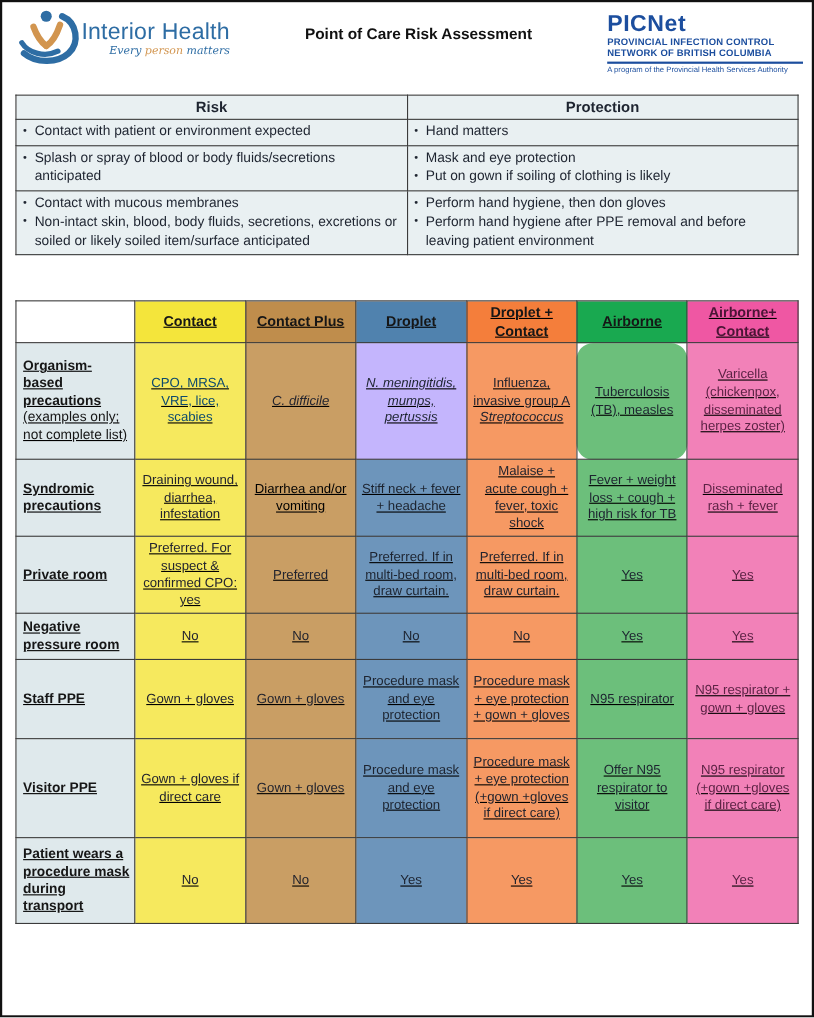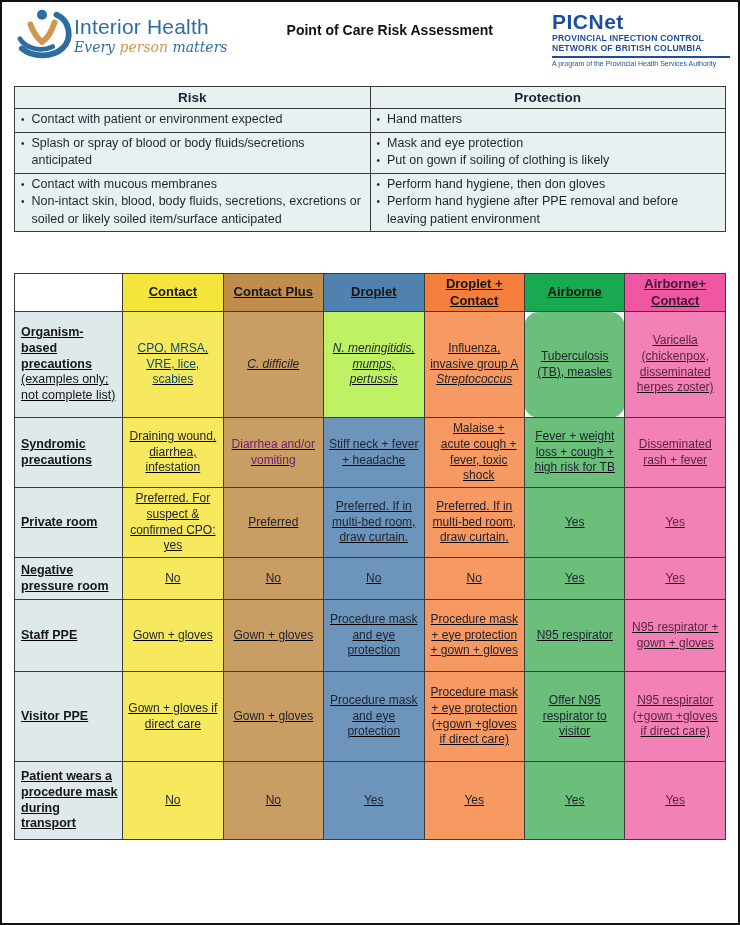--- a/index.html
+++ b/index.html
@@ -4,21 +4,21 @@
 <style>
   html,body{margin:0;padding:0;background:#fff;}
   body{width:740px;height:925px;font-family:"Liberation Sans",sans-serif;-webkit-font-smoothing:antialiased;}
   .page{box-sizing:border-box;width:740px;height:925px;border:2px solid #111;background:#fff;position:relative;overflow:hidden;}
 
   
   .hdr{display:flex;align-items:flex-start;justify-content:space-between;padding:6px 8px 0 10px;height:66px;}
   .ih{display:flex;align-items:center;gap:0;}
   .ih-text{display:flex;flex-direction:column;line-height:1;}
   .ih-name{color:#2e6da4;font-size:21px;letter-spacing:.2px;font-weight:500;}
-  .ih-tag{font-family:"DejaVu Serif",serif;font-style:italic;font-size:14px;text-align:right;margin-top:3px;}
+  .ih-tag{font-family:"DejaVu Serif",serif;font-style:italic;font-size:10px;text-align:right;margin-top:3px;}
   .ih-tag .b{color:#2e6da4;} .ih-tag .o{color:#d2954f;}
   .title{font-size:14px;font-weight:bold;color:#111;margin:14px 0 0 0;white-space:nowrap;}
   .picnet{display:flex;flex-direction:column;line-height:1.15;color:#1c4e9e;min-width:178px;margin-top:2px;}
   .picnet-name{font-size:21px;font-weight:bold;letter-spacing:.5px;}
   .picnet-l1,.picnet-l2{font-size:8.6px;font-weight:bold;letter-spacing:.2px;}
   .picnet-rule{border-top:2px solid #1c4e9e;margin:2px 0 2px 0;}
   .picnet-l3{font-size:7px;}
 
   
   .risk-wrap{margin:12px 12px 0 12px;}
@@ -158,29 +158,29 @@
             <th style="background: rgb(244, 126, 59); color: rgb(22, 22, 22);">Droplet + Contact</th>
             <th style="background: rgb(25, 169, 80); color: rgb(22, 22, 22);">Airborne</th>
             <th style="background: rgb(239, 87, 163); color: rgb(74, 21, 53);">Airborne+ Contact</th>
           </tr>
         </thead>
       <tbody id="prec-body">
           <tr style="height: 106px;">
             <th class="rowlabel" style="background: rgb(223, 233, 236);"><span>Organism-based precautions</span><span class="sub"> (examples only; not complete list)</span></th>
             <td class="pcell" style="background: rgb(246, 233, 94); color: #0c4a6e;">CPO, MRSA, VRE, lice, scabies</td>
             <td class="pcell it" style="background: rgb(201, 158, 100); color: rgb(35, 36, 46);">C. difficile</td>
-            <td class="pcell it" style="background: #bef264; color: rgb(29, 36, 48);">N. meningitidis, mumps, pertussis</td>
+            <td class="pcell it" style="background: #c4b5fd; color: rgb(29, 36, 48);">N. meningitidis, mumps, pertussis</td>
             <td class="pcell" style="background: rgb(246, 153, 99); color: rgb(35, 36, 46);"><span>Influenza, invasive group A </span><span class="it">Streptococcus</span></td>
             <td class="pcell" style="background: rgb(108, 191, 123); color: rgb(29, 36, 48); border-radius: 15px;">Tuberculosis (TB), measles</td>
             <td class="pcell" style="background: rgb(242, 129, 184); color: rgb(93, 35, 69);">Varicella (chickenpox, disseminated herpes zoster)</td>
           </tr>
           <tr style="height: 70px;">
             <th class="rowlabel" style="background: rgb(223, 233, 236);"><span>Syndromic precautions</span></th>
             <td class="pcell" style="background: rgb(246, 233, 94); color: rgb(35, 36, 46);">Draining wound, diarrhea, infestation</td>
-            <td class="pcell" style="background: rgb(201, 158, 100); color: #701a75;">Diarrhea and/or vomiting</td>
+            <td class="pcell" style="background: rgb(201, 158, 100); color: #000000;">Diarrhea and/or vomiting</td>
             <td class="pcell" style="background: rgb(109, 149, 187); color: rgb(29, 36, 48);">Stiff neck + fever + headache</td>
             <td class="pcell" style="background: rgb(246, 153, 99); color: rgb(35, 36, 46); padding-left: 13px;">Malaise + acute cough + fever, toxic shock</td>
             <td class="pcell" style="background: rgb(108, 191, 123); color: rgb(29, 36, 48);">Fever + weight loss + cough + high risk for TB</td>
             <td class="pcell" style="background: rgb(242, 129, 184); color: rgb(93, 35, 69);">Disseminated rash + fever</td>
           </tr>
           <tr style="height: 70px;">
             <th class="rowlabel" style="background: rgb(223, 233, 236);"><span>Private room</span></th>
             <td class="pcell" style="background: rgb(246, 233, 94); color: rgb(35, 36, 46);">Preferred. For suspect &amp; confirmed CPO: yes</td>
             <td class="pcell" style="background: rgb(201, 158, 100); color: rgb(35, 36, 46);">Preferred</td>
             <td class="pcell" style="background: rgb(109, 149, 187); color: rgb(29, 36, 48);">Preferred. If in multi-bed room, draw curtain.</td>

